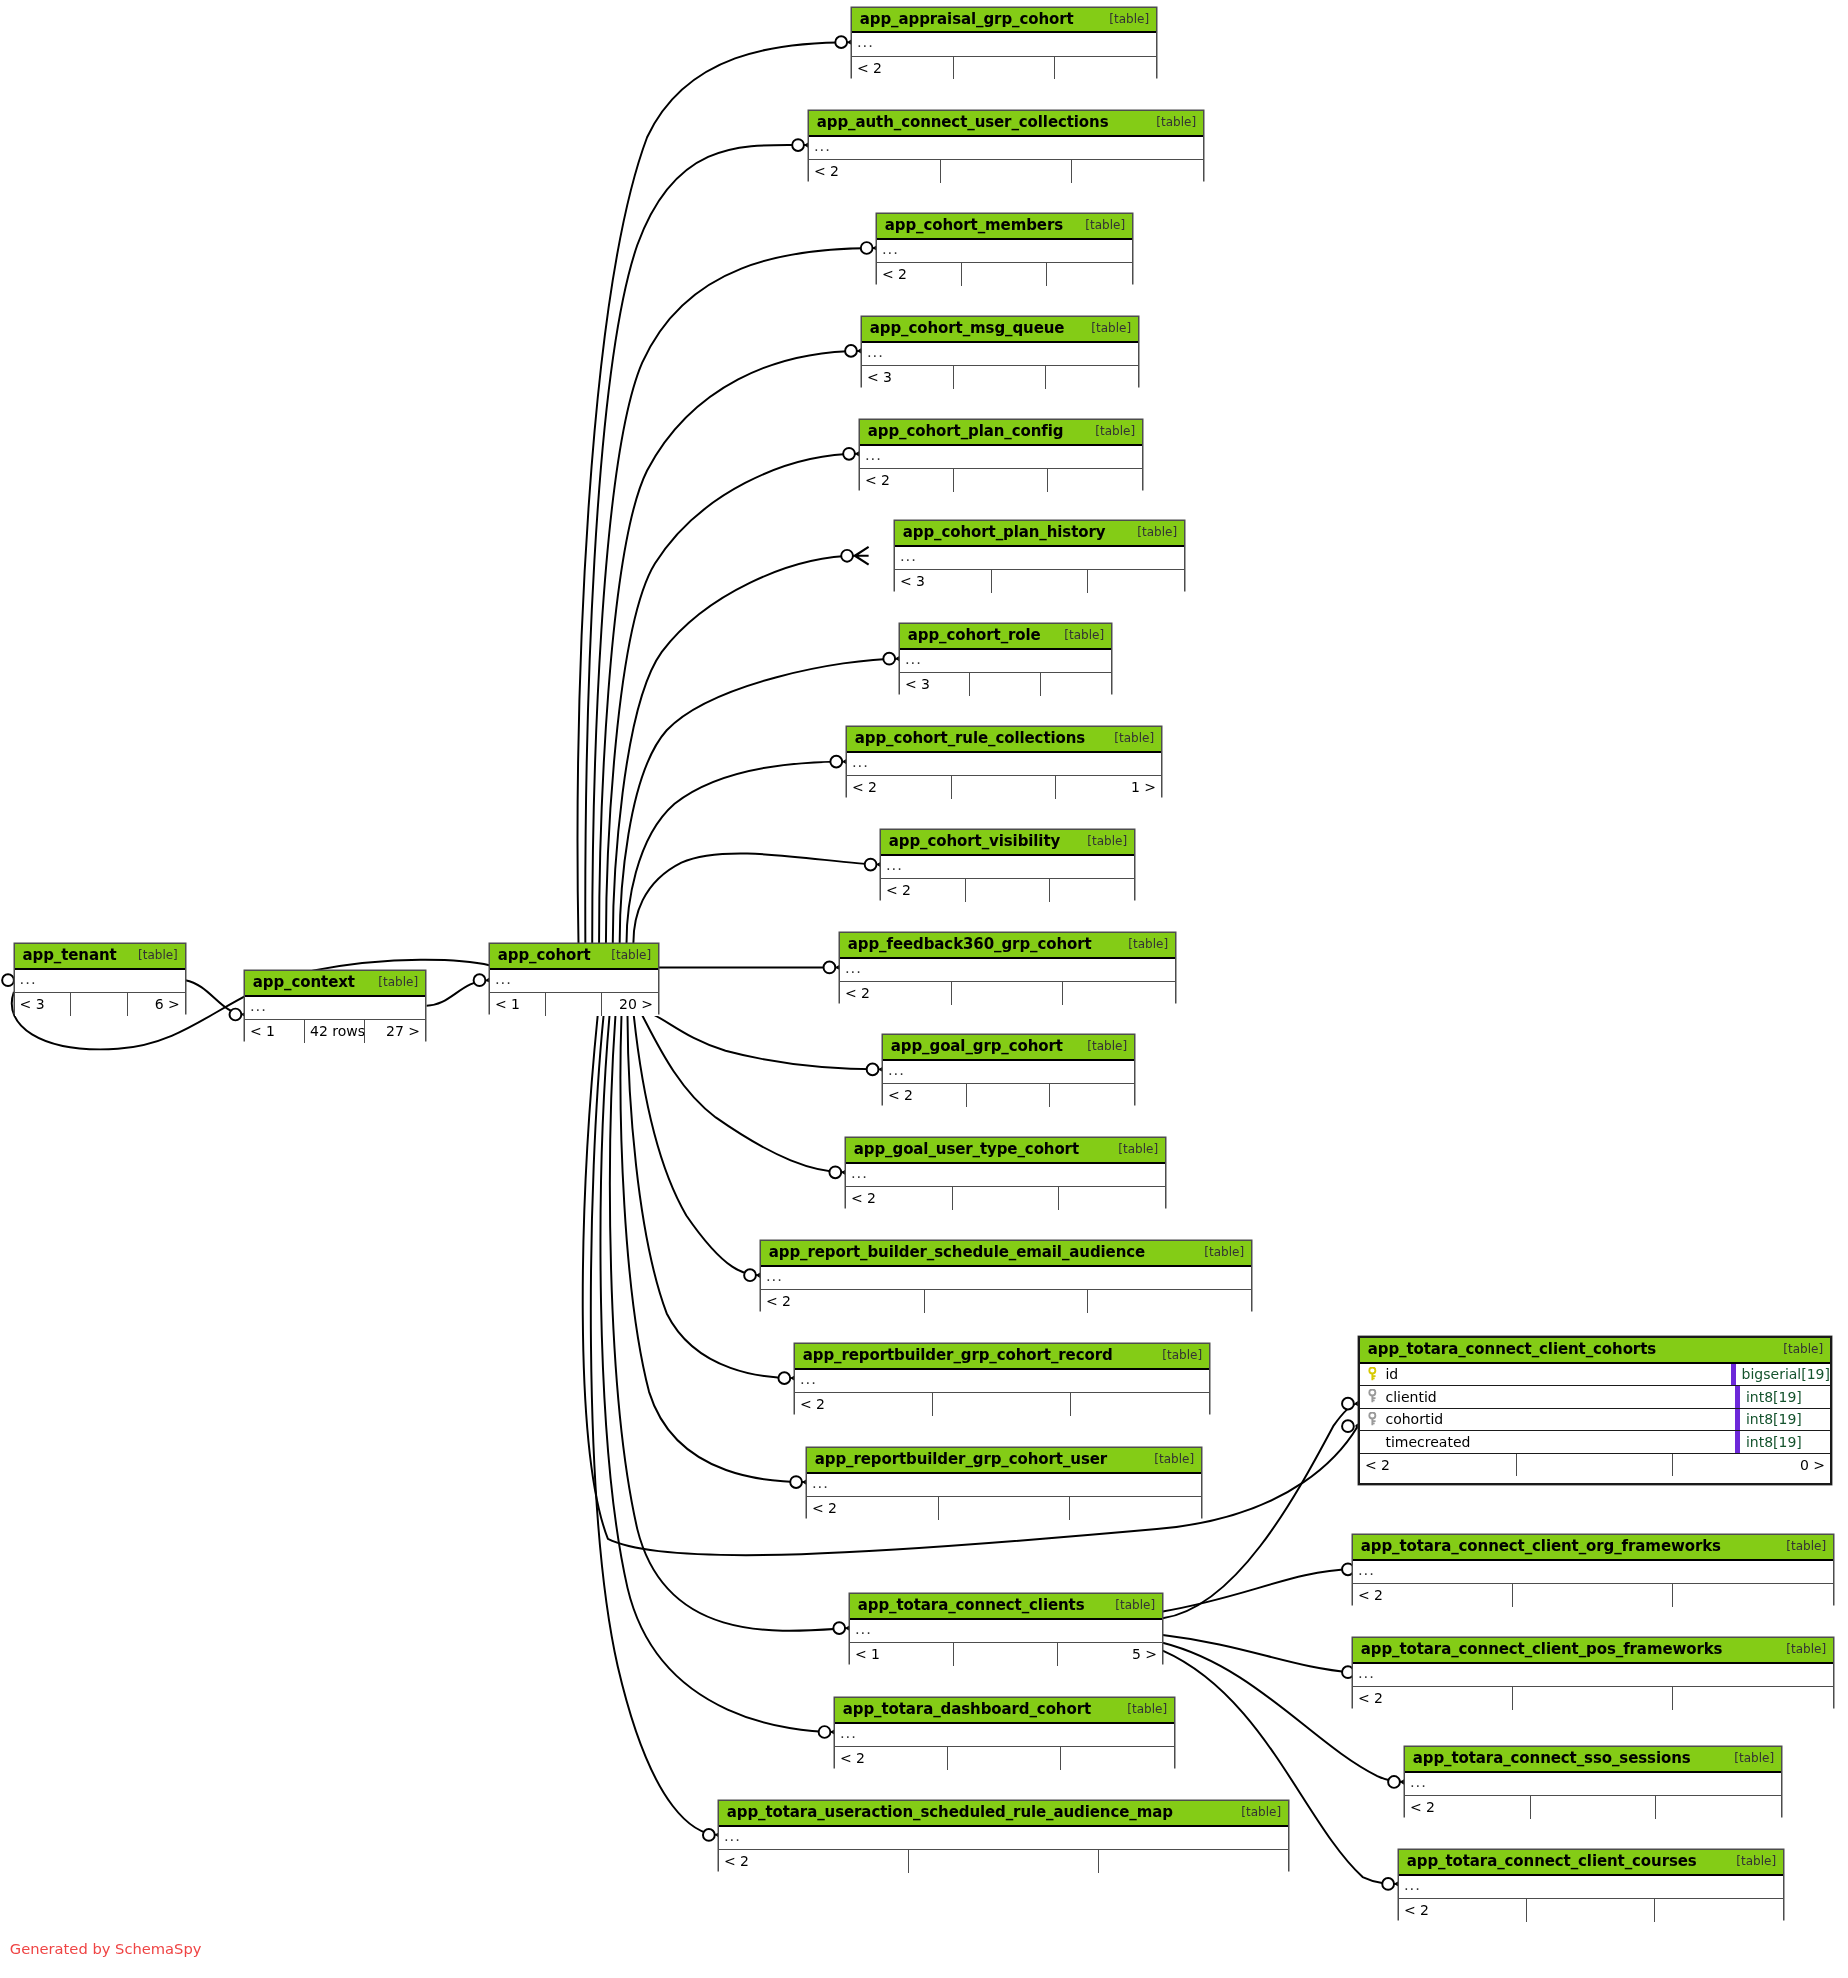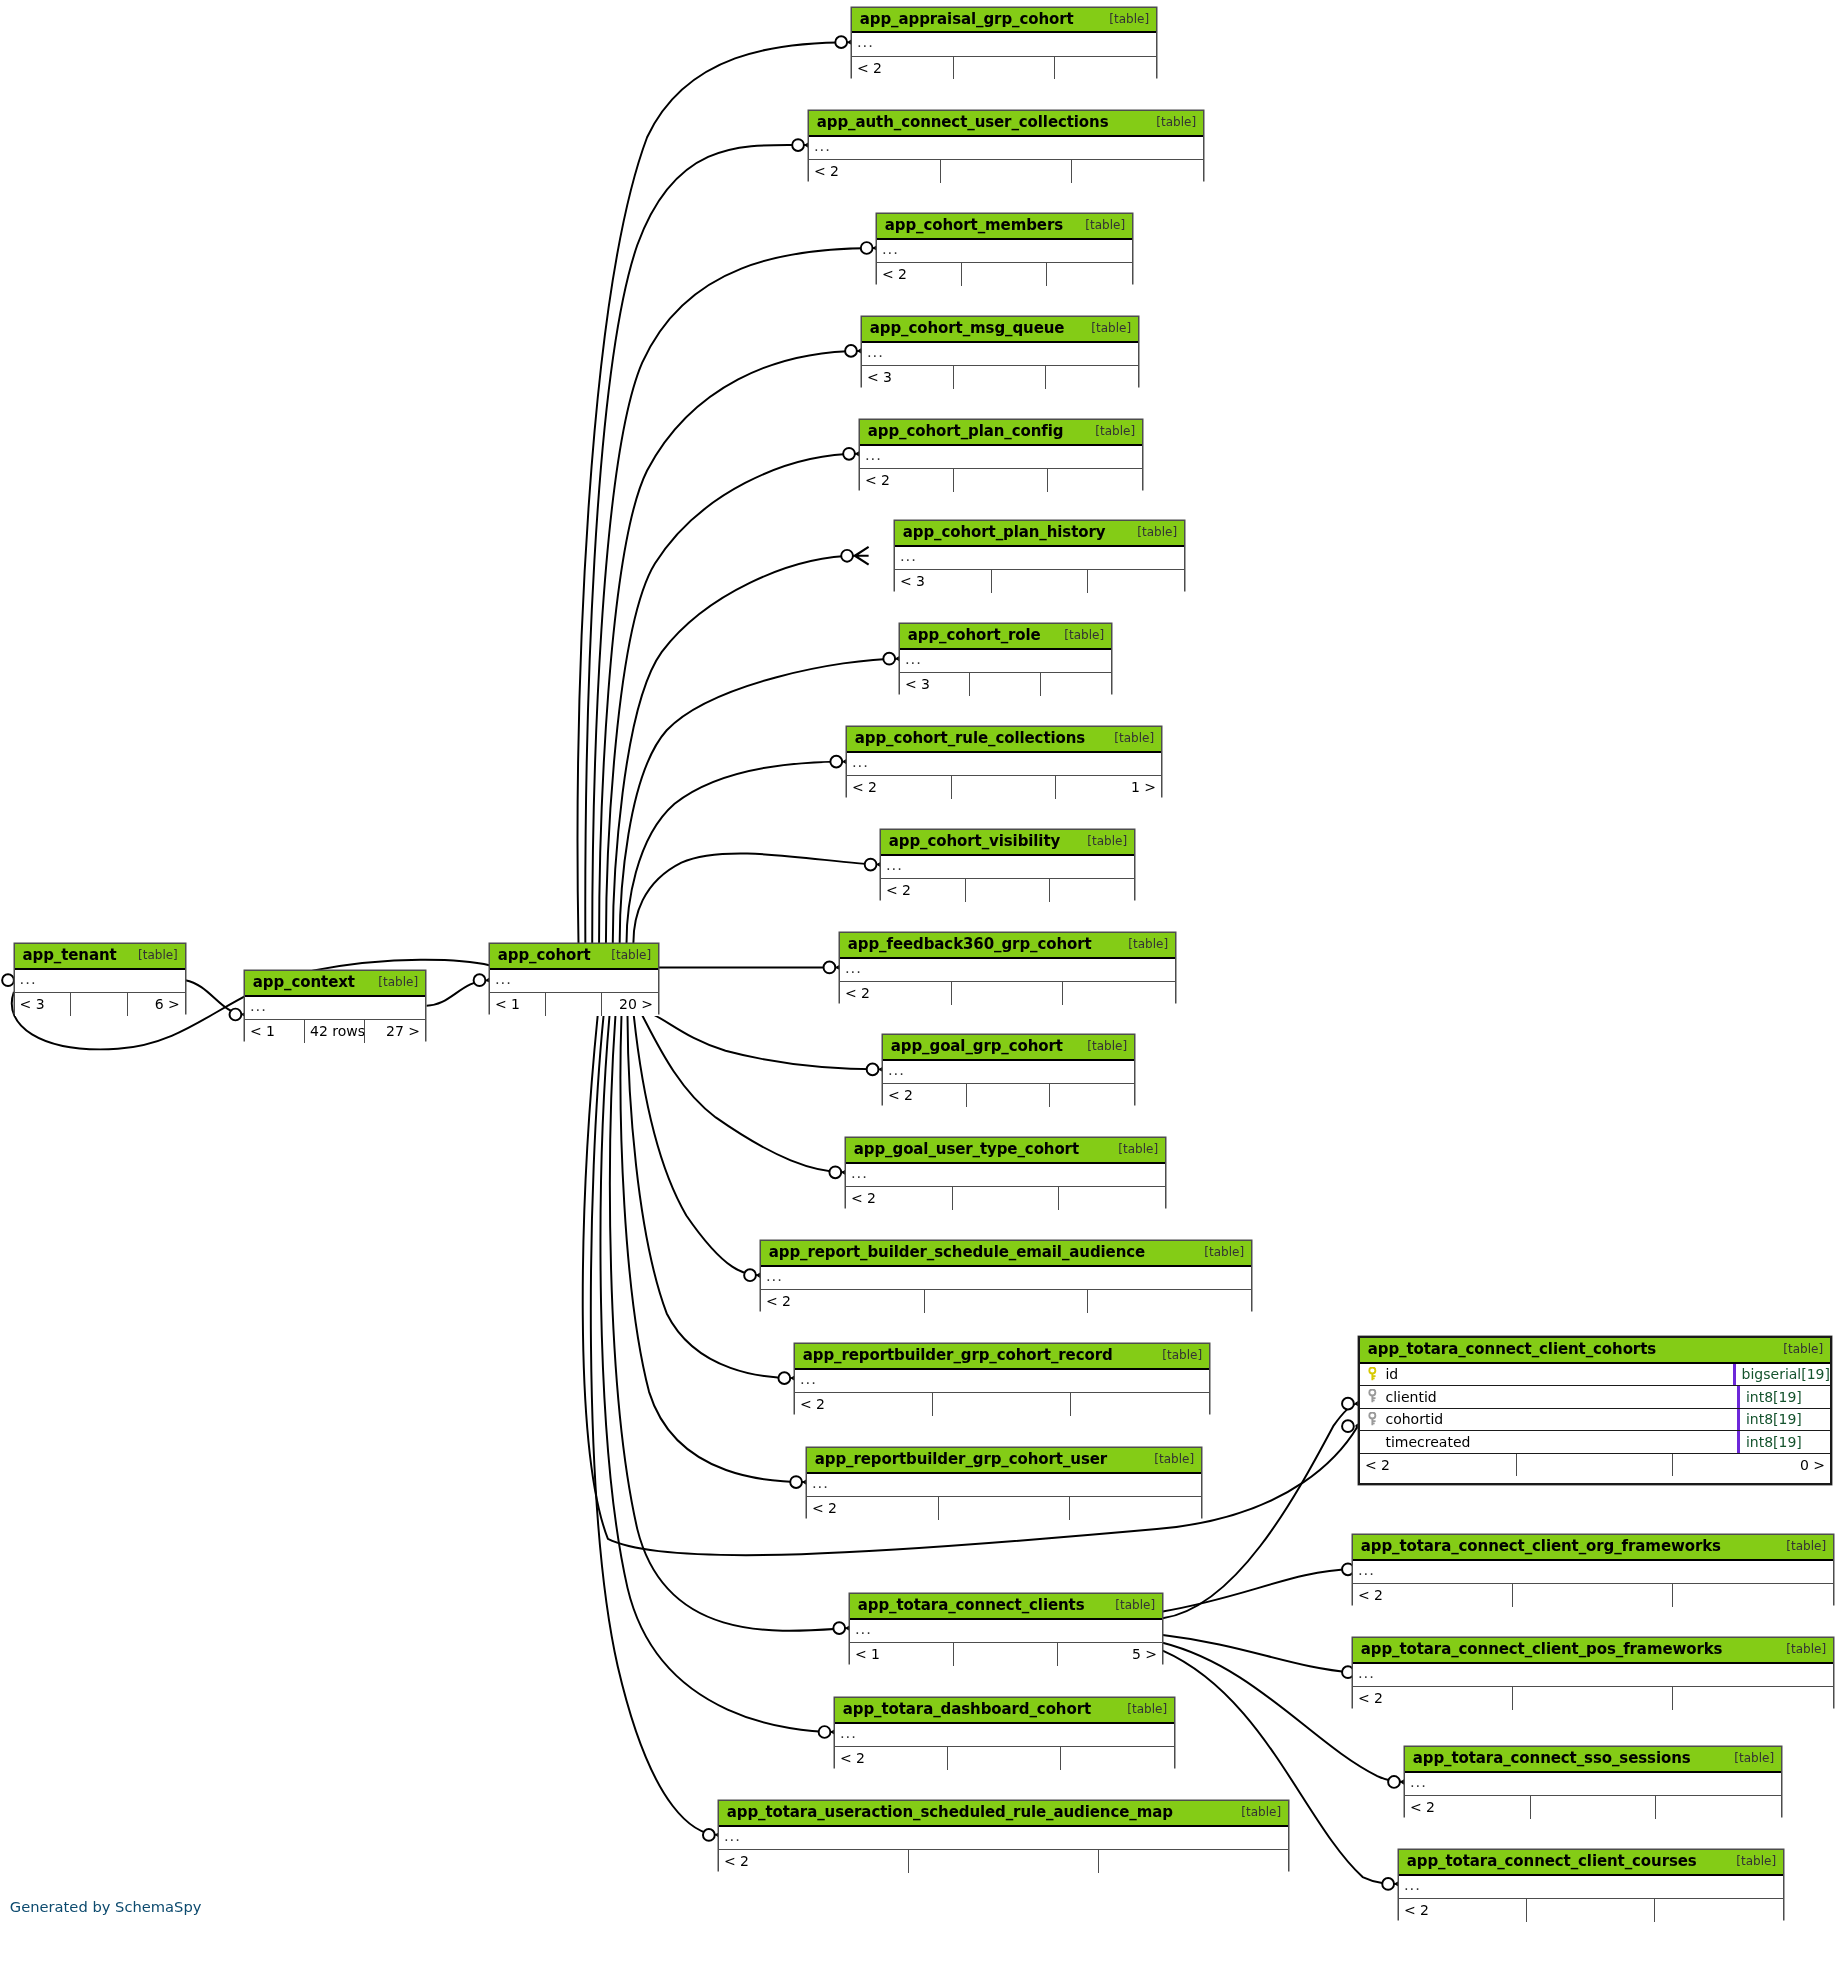--- a/index.html
+++ b/index.html
@@ -107,21 +107,21 @@
     border-bottom: 1px solid #1a1a1a;
     font-size: 14px;
     background: #ffffff;
     align-items: center;
   }
   .col-name {
     flex: 1 1 auto;
     display: flex;
     align-items: center;
     padding-left: 5.9px;
-    border-right: 3px solid #6d28d9;
+    border-right: 5px solid #6d28d9;
     height: 100%;
     box-sizing: border-box;
     color: #000;
   }
   .col-type {
     flex: 0 0 90px;
     padding-left: 5.9px;
     color: #14532d;
     height: 100%;
     display: flex;
@@ -132,23 +132,23 @@
     width: 12.7px;
     height: 14.7px;
     margin-right: 6.9px;
     flex: 0 0 12.7px;
   }
   .spacer-key { width: 12.7px; margin-right: 6.9px; flex: 0 0 12.7px; }
 
   #credit {
     position: absolute;
     left: 9.8px;
-    top: 1898px;
+    top: 1940px;
     font-size: 14.7px;
-    color: #0c4a6e;
+    color: #ef4444;
     white-space: nowrap;
   }
 </style>
 </head>
 <body>
 
 <div id="canvas">
 
   <svg id="edges" viewBox="0 0 1886 2019" xmlns="http://www.w3.org/2000/svg">
     <defs>

